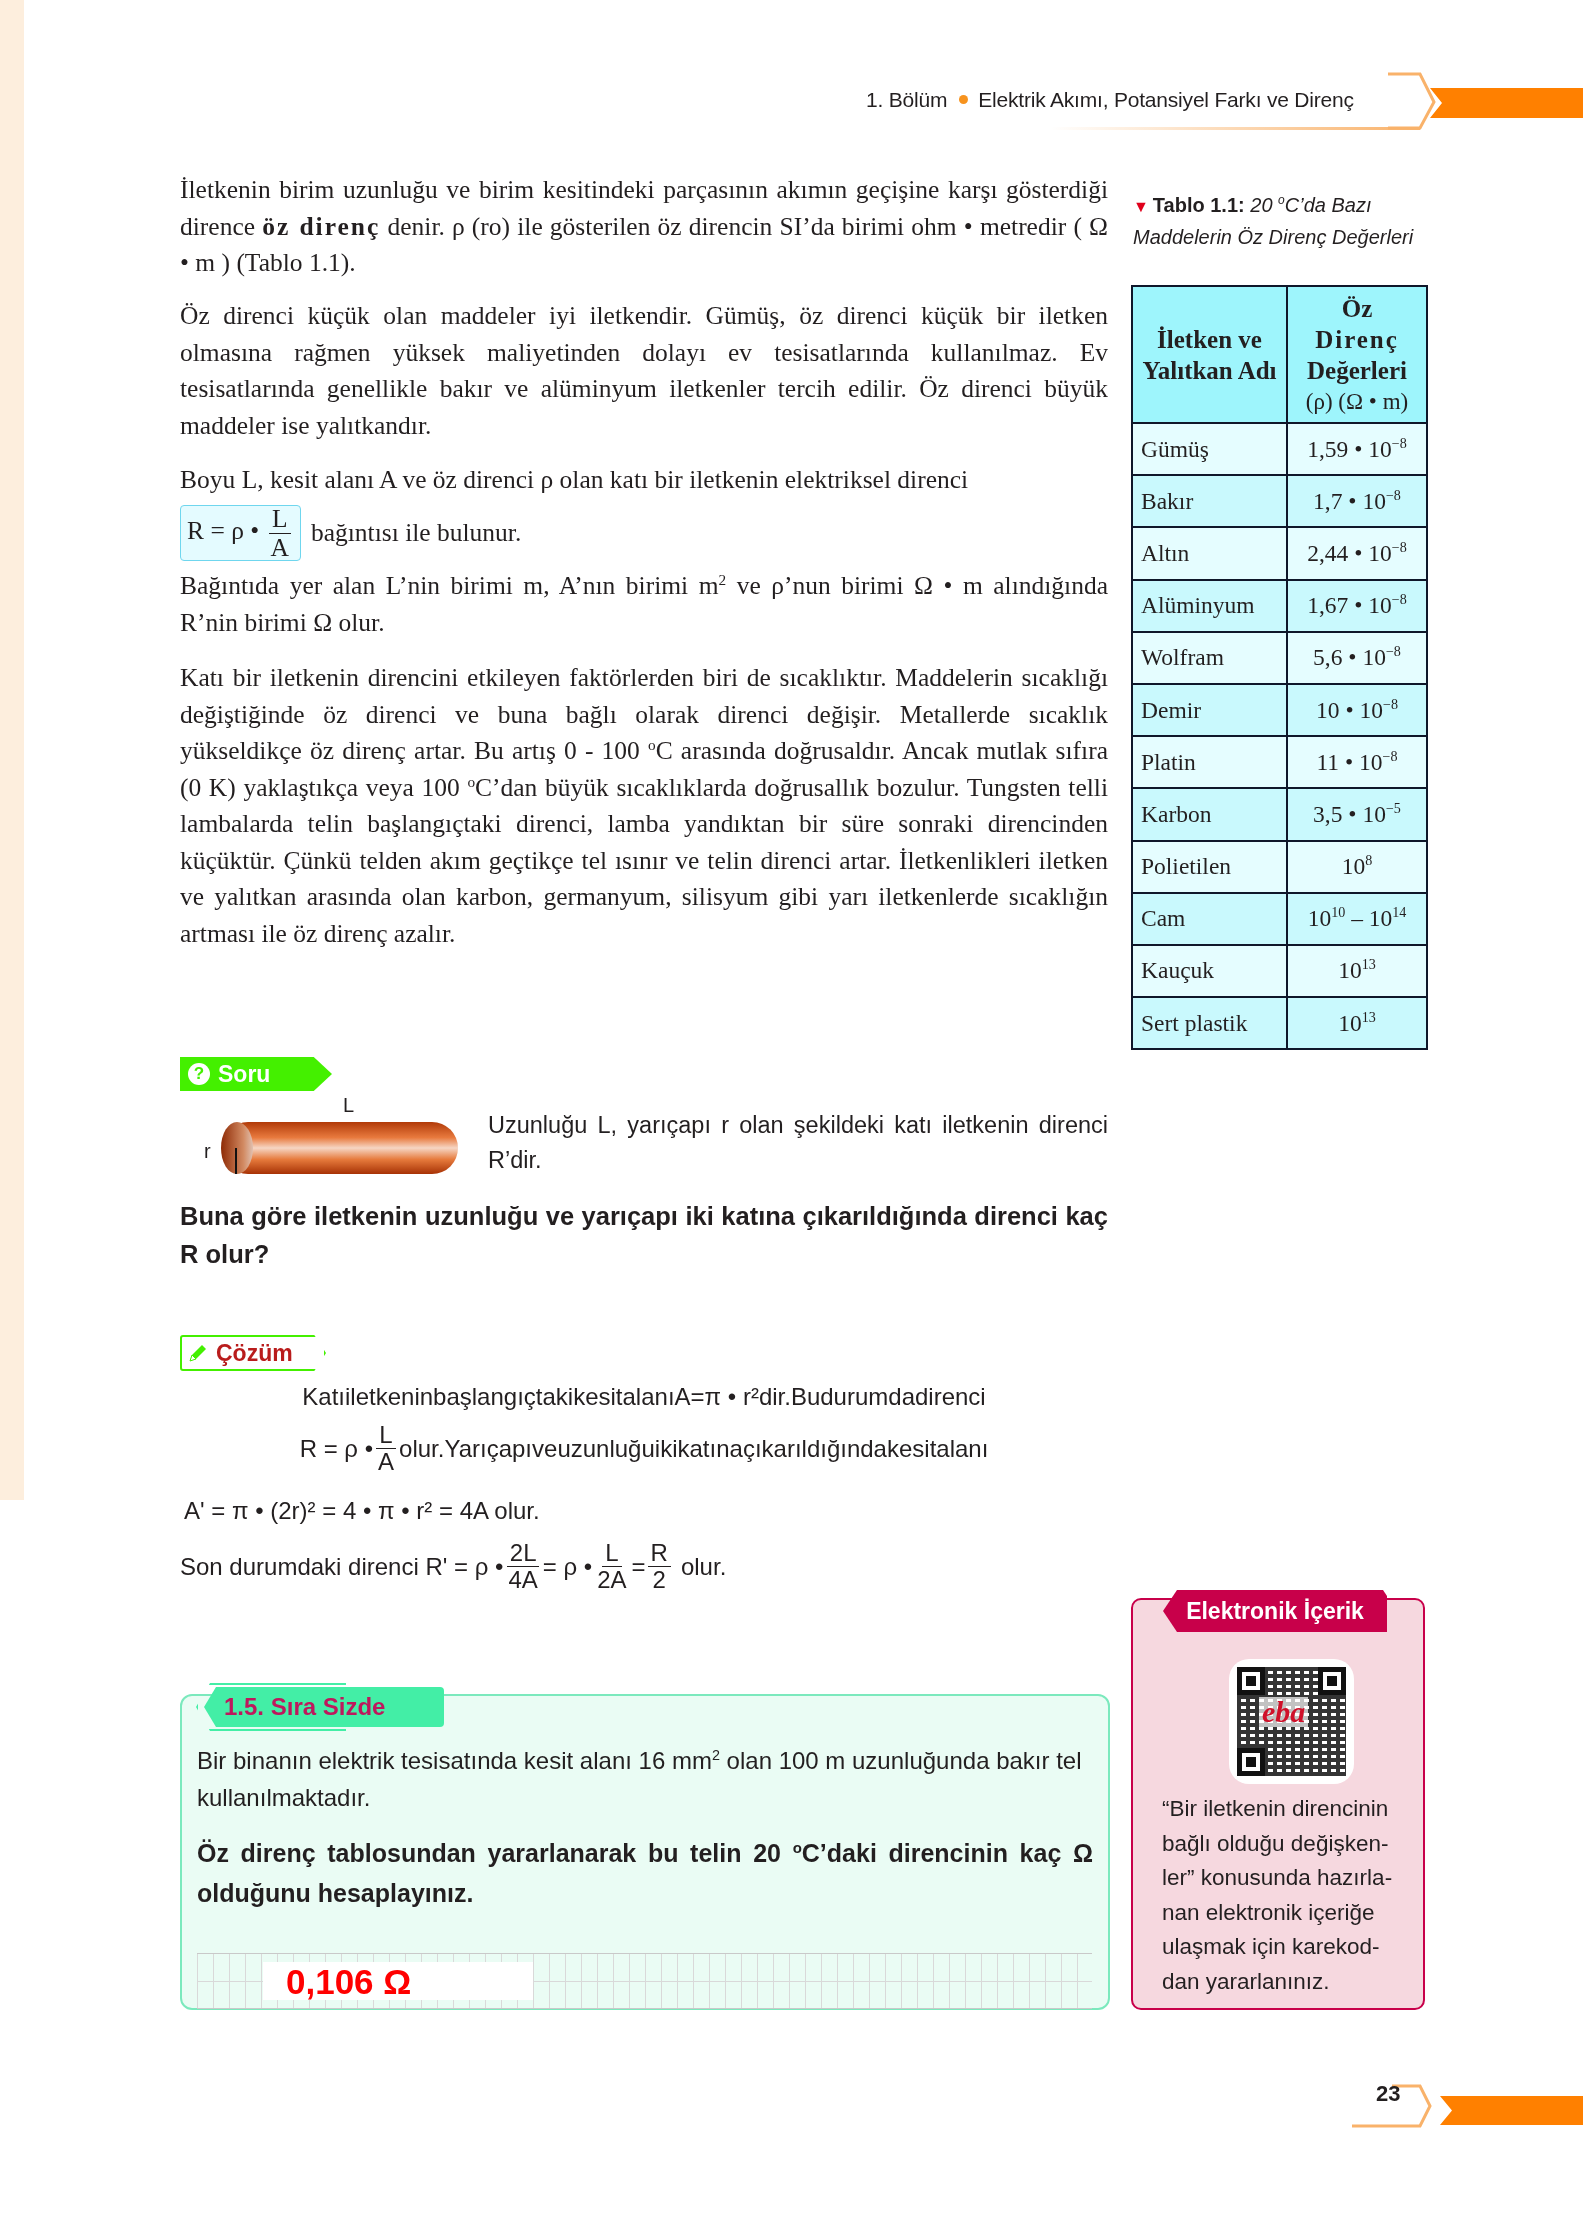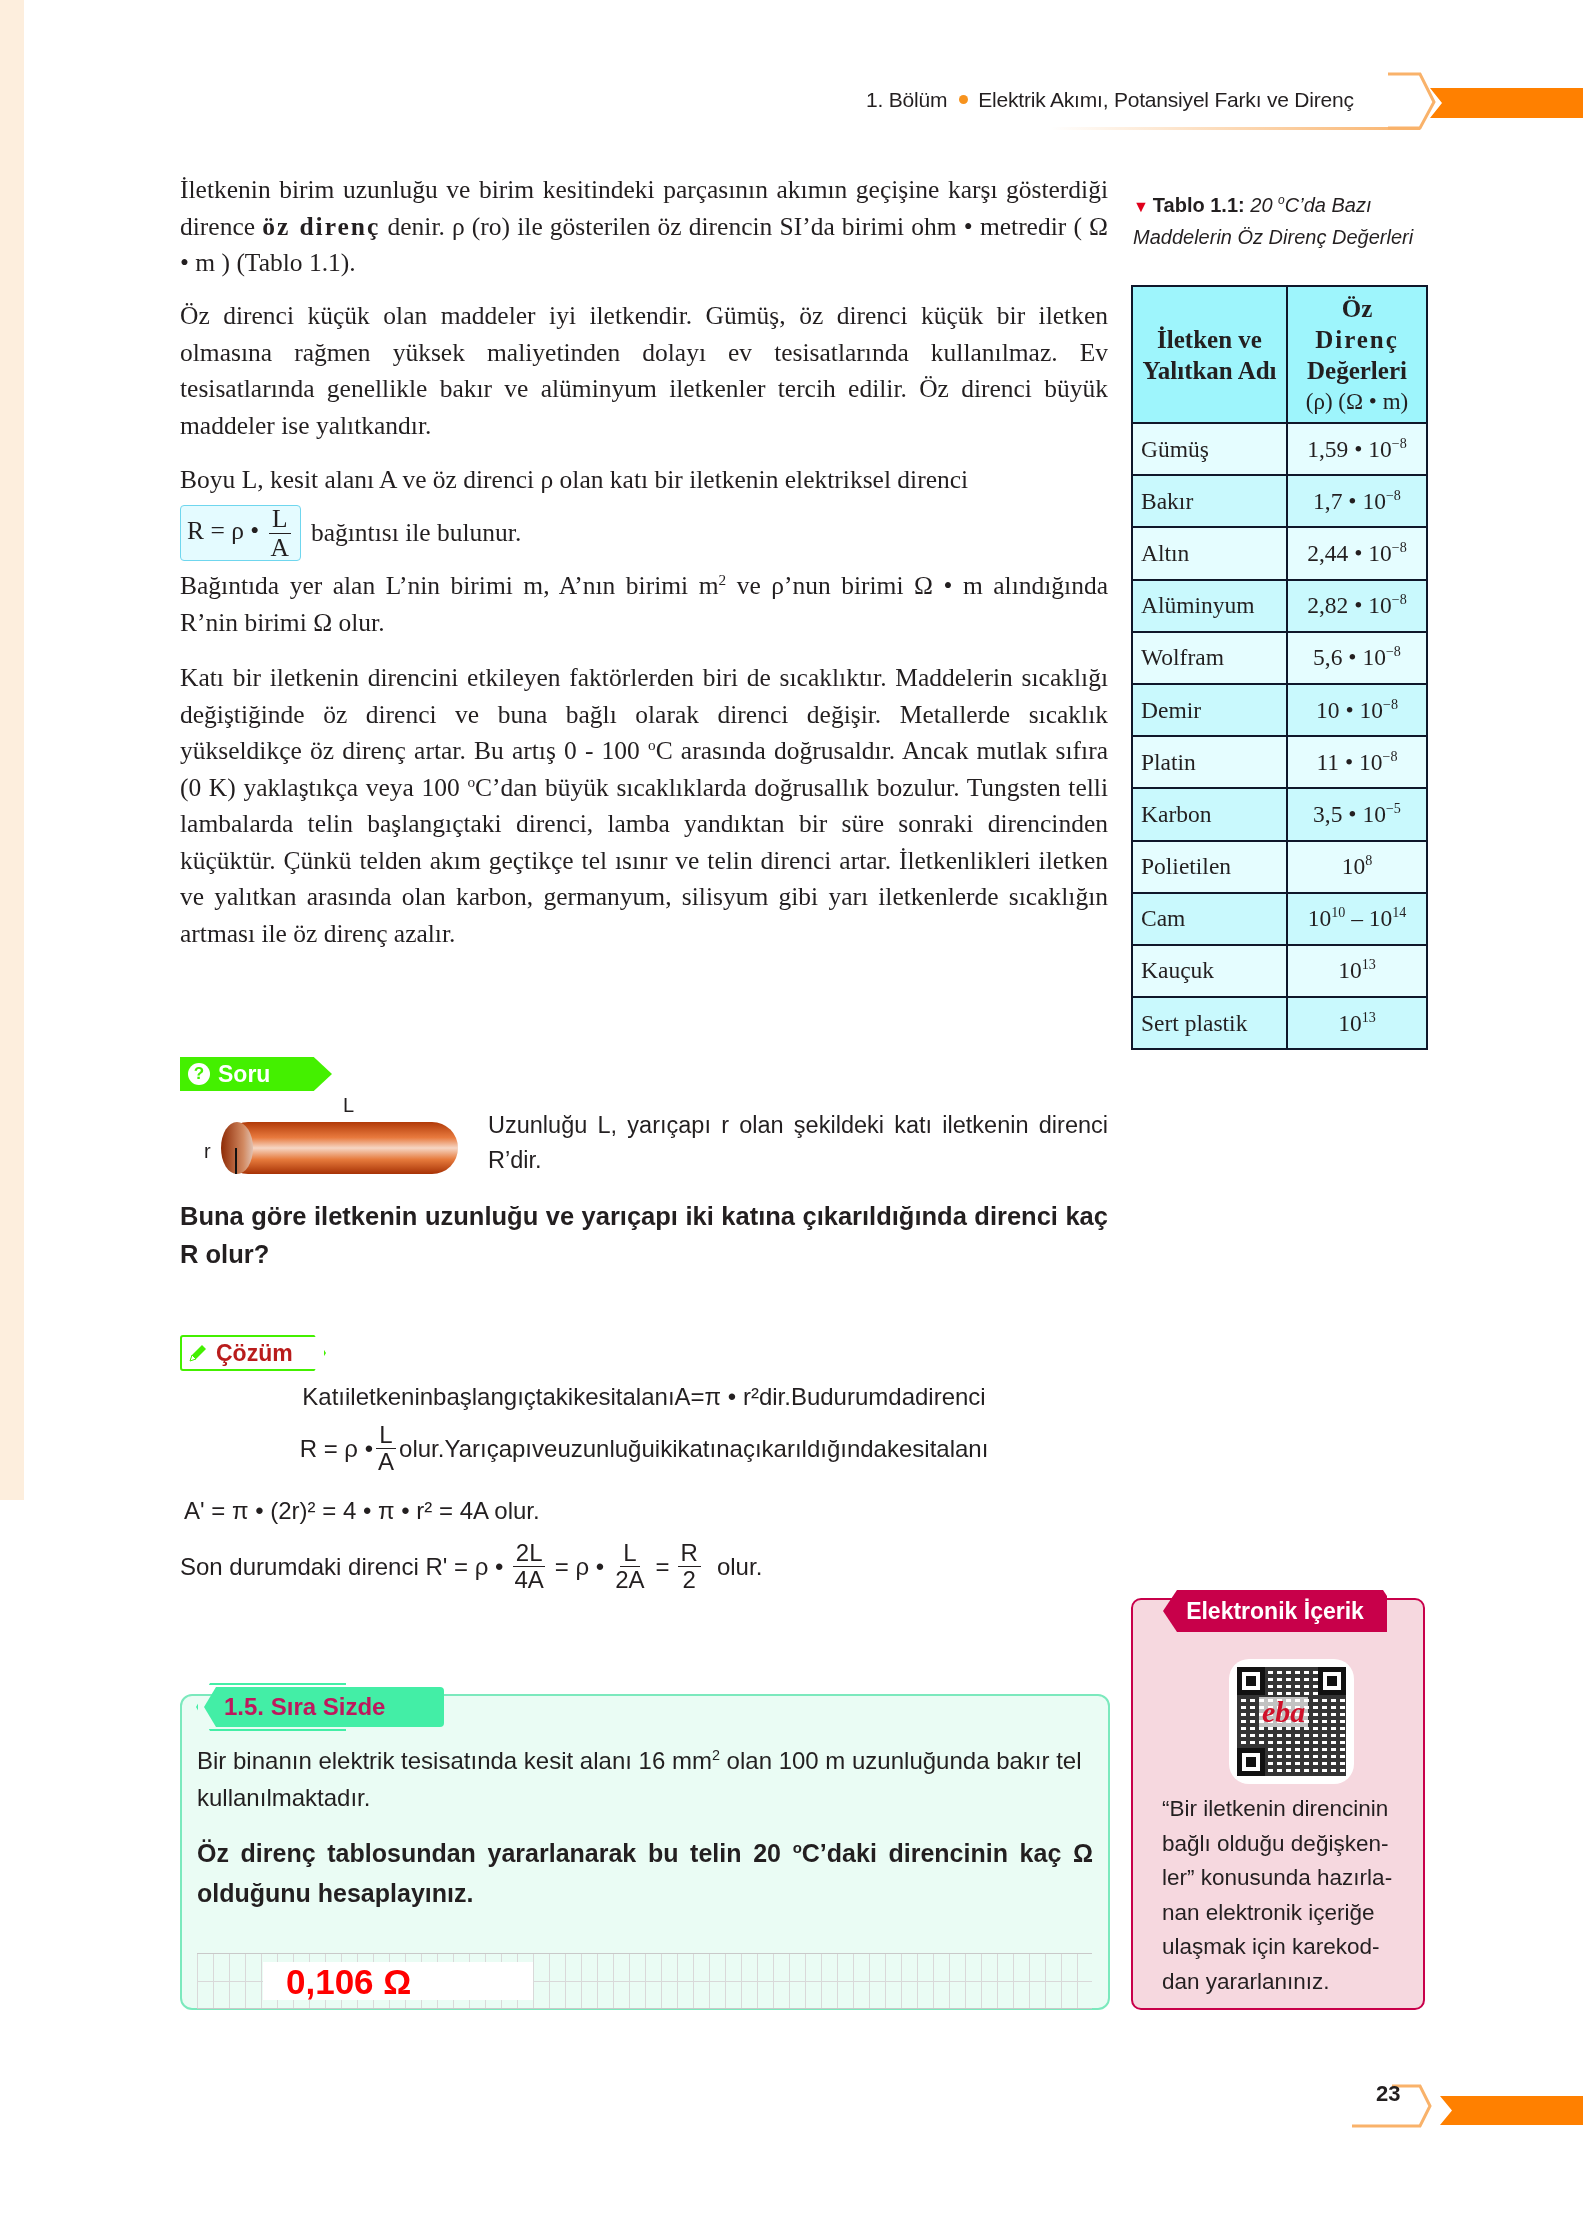--- a/index.html
+++ b/index.html
@@ -150,21 +150,21 @@
     <tr class="even">
         <td>Bakır</td>
         <td class="val"><span>1,7 • 10</span><sup>−8</sup></td>
       </tr>
     <tr class="odd">
         <td>Altın</td>
         <td class="val"><span>2,44 • 10</span><sup>−8</sup></td>
       </tr>
     <tr class="even">
         <td>Alüminyum</td>
-        <td class="val"><span>2,82 • 10</span><sup>−8</sup></td>
+        <td class="val"><span>1,67 • 10</span><sup>−8</sup></td>
       </tr>
     <tr class="odd">
         <td>Wolfram</td>
         <td class="val"><span>5,6 • 10</span><sup>−8</sup></td>
       </tr>
     <tr class="even">
         <td>Demir</td>
         <td class="val"><span>10 • 10</span><sup>−8</sup></td>
       </tr>
     <tr class="odd">
@@ -239,21 +239,21 @@
       <span>Yarıçapı</span>
       <span>ve</span>
       <span>uzunluğu</span>
       <span>iki</span>
       <span>katına</span>
       <span>çıkarıldığında</span>
       <span>kesit</span>
       <span>alanı</span>
   </div>
   <div class="c-line" style="top:114px; left:4px;">A' = π • (2r)² = 4 • π • r² = 4A  olur.</div>
-  <div class="c-line" style="top:158px; display:flex; align-items:center; gap:6px;">
+  <div class="c-line" style="top:158px; display:flex; align-items:center; ">
     <span>Son durumdaki direnci  R' = ρ •</span>
     <span class="frac">
         <span class="num">2L</span>
         <span class="den">4A</span>
       </span>
     <span>= ρ •</span>
     <span class="frac">
         <span class="num">L</span>
         <span class="den">2A</span>
       </span>

